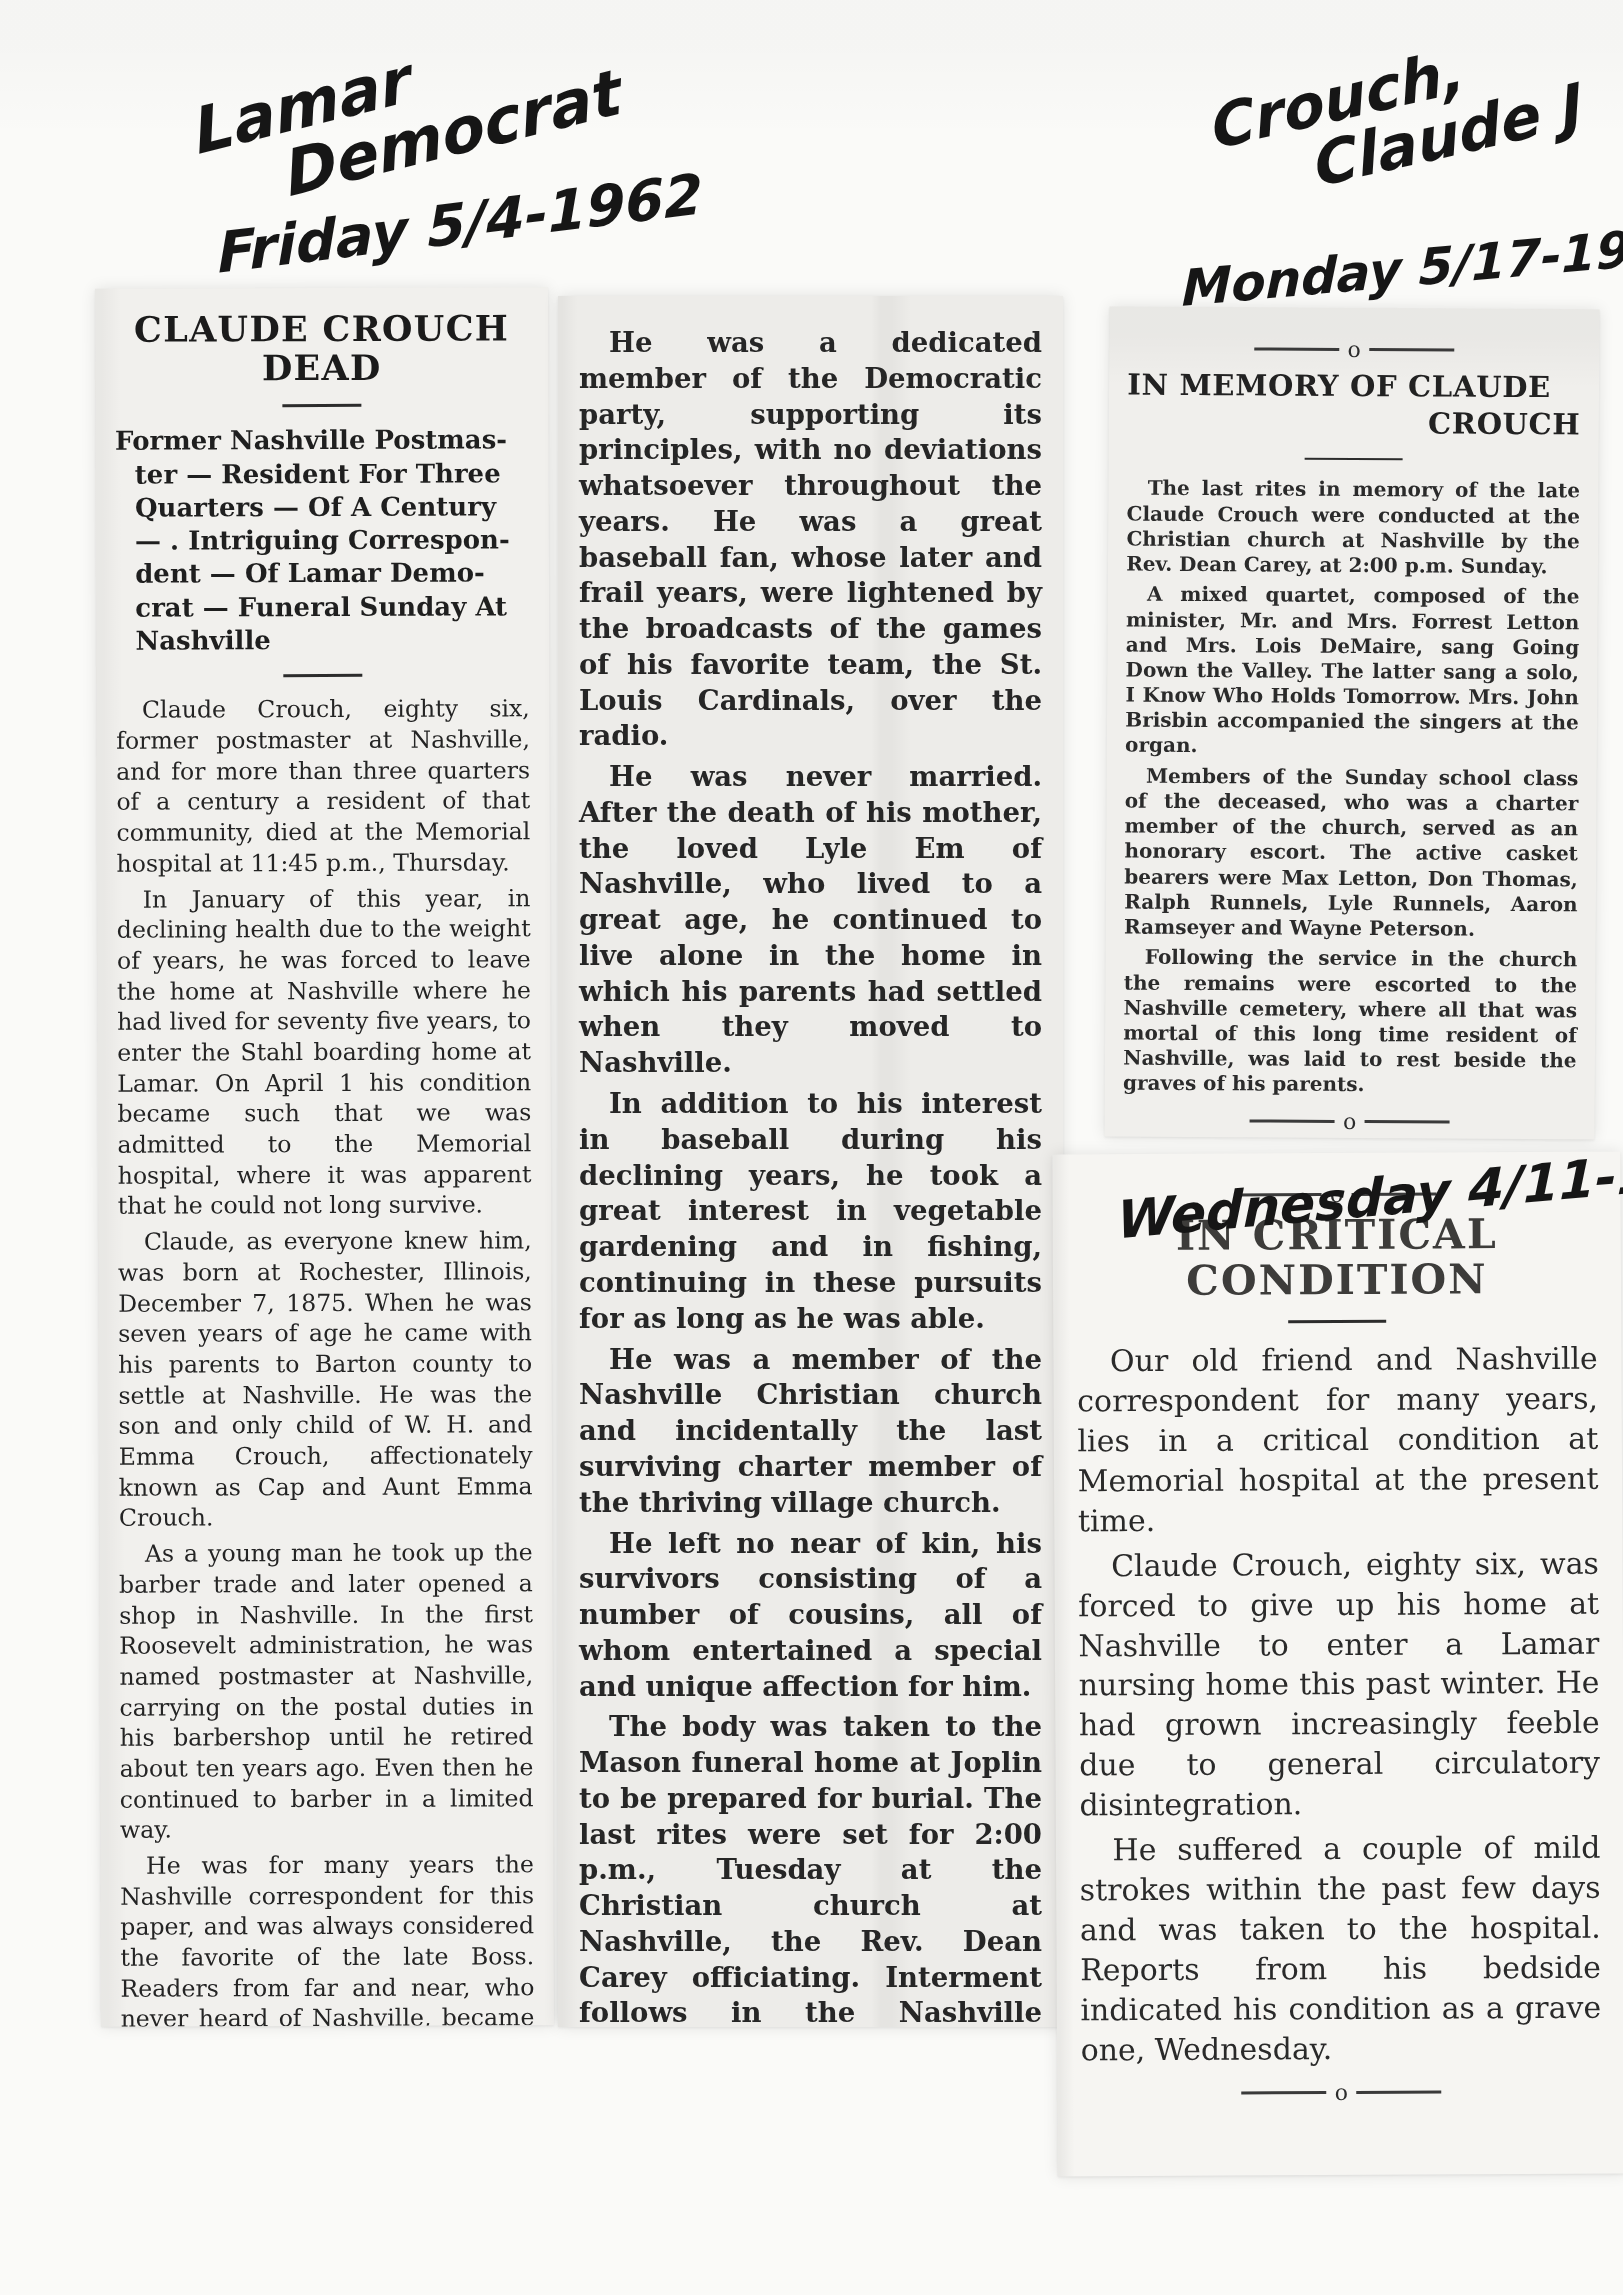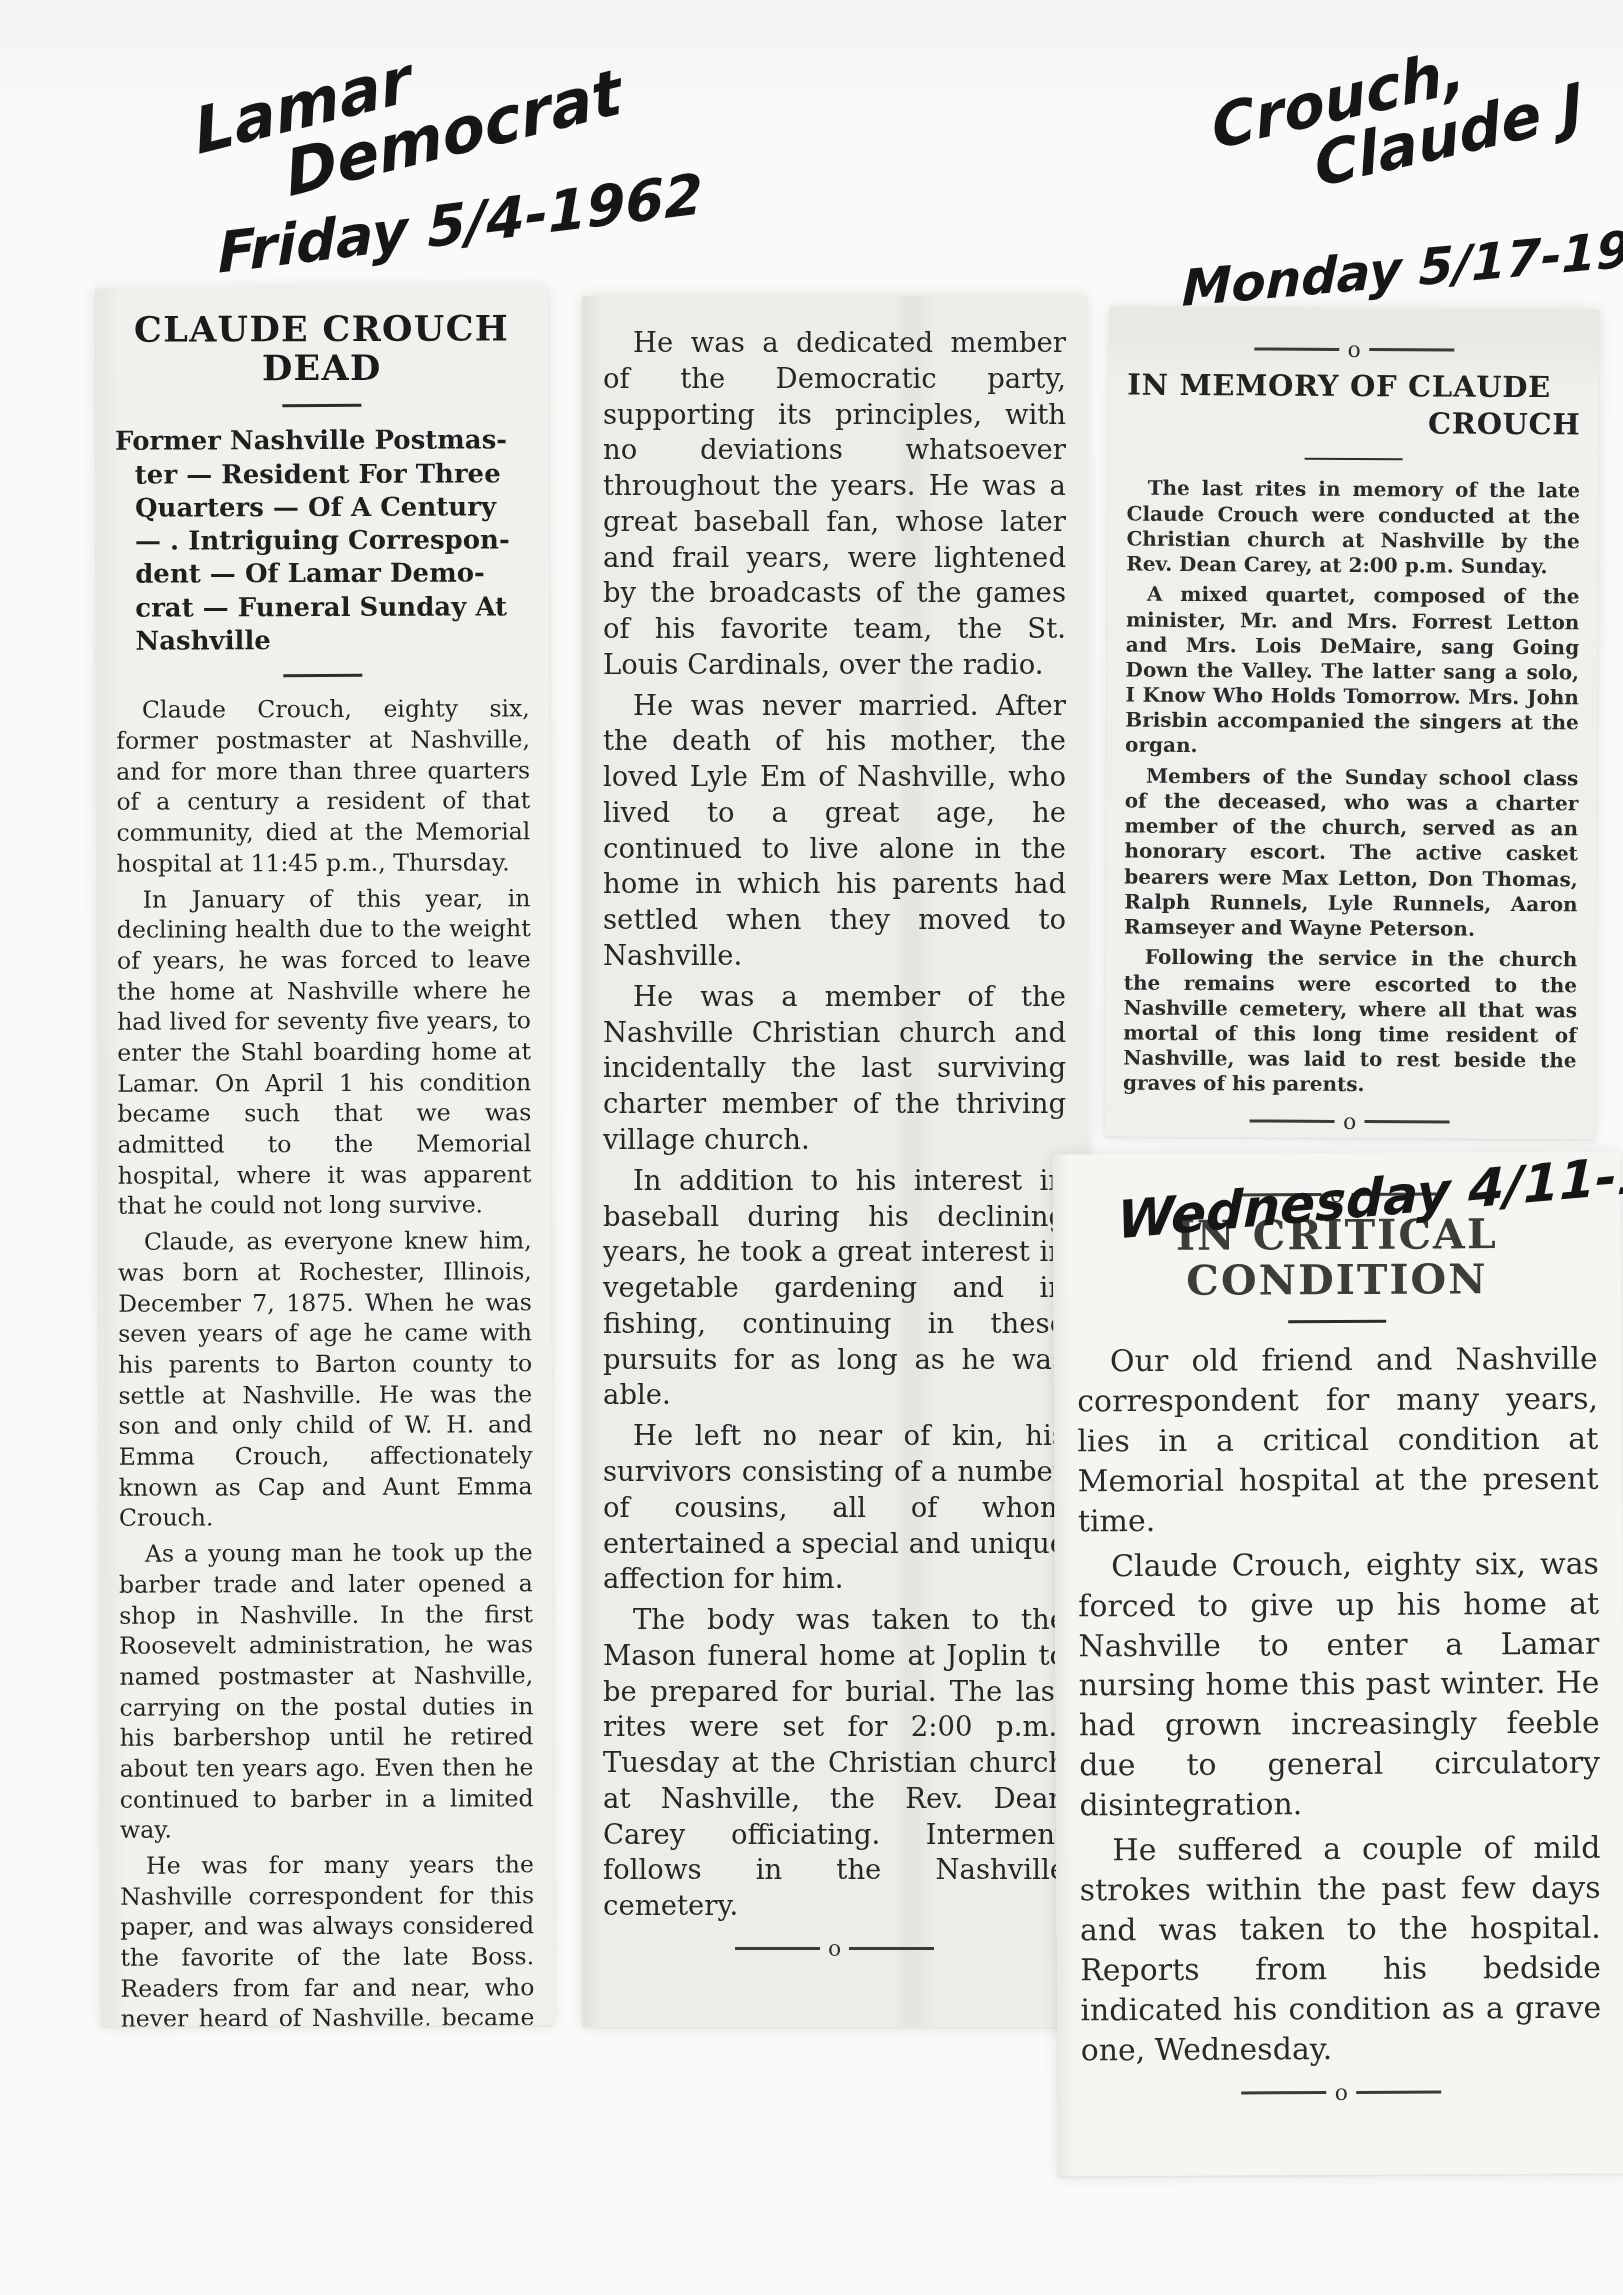--- a/index.html
+++ b/index.html
@@ -15,25 +15,26 @@
     position:absolute;box-sizing:border-box;overflow:hidden;
     box-shadow:0 0 14.4px rgba(0,0,0,0.10), 0 1.3px 2.6px rgba(0,0,0,0.06);
   }
   .clip-obituary{
     left:98px;top:288px;width:453px;height:1738px;
     background:linear-gradient(90deg, rgba(0,0,0,0.035) 0 6.5px, rgba(0,0,0,0) 26px),
       #f1f0ed;
     padding:22px 19.6px;transform:rotate(-0.2deg);
   }
   .clip-continuation{
-    left:582px;top:296px;width:505px;height:1731px;
+    left:558px;top:296px;width:505px;height:1731px;
     background:
       linear-gradient(90deg, rgba(0,0,0,0.04) 0 3.9px, rgba(0,0,0,0) 19.6px 62%, rgba(0,0,0,0.035) 64% 66%, rgba(0,0,0,0) 70%),
       #edece9;
     padding:29px 21px;
+    font-weight:bold;
   }
   .clip-memory{
     left:1107px;top:308px;width:490px;height:830px;
     background:linear-gradient(180deg, rgba(0,0,0,0.03) 0 26px, rgba(0,0,0,0) 79px),
       #f0efec;
     padding:17px 18.3px;transform:rotate(0.35deg);
   }
   .clip-critical{
     left:1055px;top:1153px;width:568px;height:1022px;
     background:linear-gradient(90deg, rgba(0,0,0,0.05) 0 2.6px, rgba(0,0,0,0) 17px),
@@ -124,22 +125,22 @@
       <p>As a young man he took up the barber trade and later opened a shop in Nashville. In the first Roosevelt administration, he was named postmaster at Nashville, carrying on the postal duties in his barbershop until he retired about ten years ago. Even then he continued to barber in a limited way.</p>
       <p>He was for many years the Nashville correspondent for this paper, and was always considered the favorite of the late Boss. Readers from far and near, who never heard of Nashville, became intrigued with his ingenuous and naive reporting of the affairs of the community.</p>
     </div>
 </div>
 
 <div class="clip clip-continuation">
   <div class="body-md">
 
   <p>He was a dedicated member of the Democratic party, supporting its principles, with no deviations whatsoever throughout the years. He was a great baseball fan, whose later and frail years, were lightened by the broadcasts of the games of his favorite team, the St. Louis Cardinals, over the radio.</p>
       <p>He was never married. After the death of his mother, the loved Lyle Em of Nashville, who lived to a great age, he continued to live alone in the home in which his parents had settled when they moved to Nashville.</p>
+      <p>In addition to his interest in baseball during his declining years, he took a great interest in vegetable gardening and in fishing, continuing in these pursuits for as long as he was able.</p>
       <p>He was a member of the Nashville Christian church and incidentally the last surviving charter member of the thriving village church.</p>
-      <p>In addition to his interest in baseball during his declining years, he took a great interest in vegetable gardening and in fishing, continuing in these pursuits for as long as he was able.</p>
       <p>He left no near of kin, his survivors consisting of a number of cousins, all of whom entertained a special and unique affection for him.</p>
       <p>The body was taken to the Mason funeral home at Joplin to be prepared for burial. The last rites were set for 2:00 p.m., Tuesday at the Christian church at Nashville, the Rev. Dean Carey officiating. Interment follows in the Nashville cemetery.</p>
     </div>
   <div class="odiv">
     <span>o</span>
   </div>
 </div>
 
 <div class="clip clip-memory">
   <div class="odiv">

